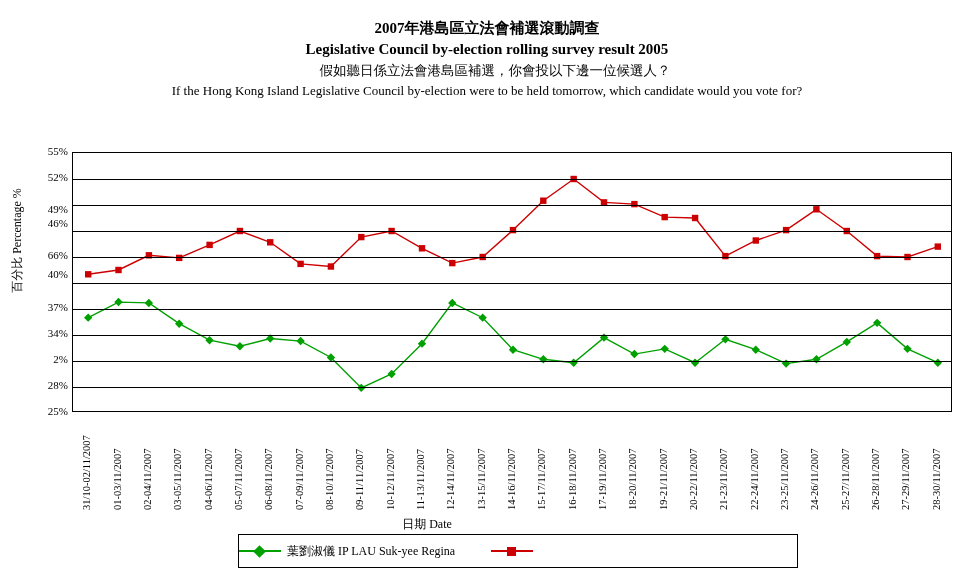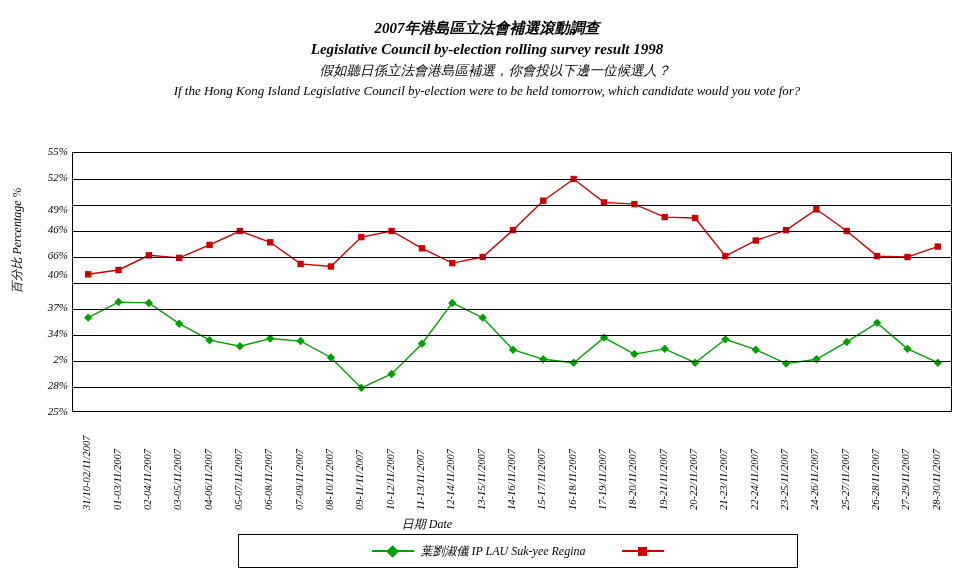--- a/index.html
+++ b/index.html
@@ -11,21 +11,20 @@
     width: 974px;
     height: 584px;
     font-family: "Liberation Serif", serif;
     color: #000000;
     overflow: hidden;
   }
   #root {
     position: relative;
     width: 974px;
     height: 584px;
-    font-style: italic;
   }
   .titles {
     position: absolute;
     top: 18px;
     left: 0;
     width: 974px;
     text-align: center;
   }
   .title-cn {
     font-size: 15px;
@@ -129,21 +128,20 @@
   #legend {
     position: absolute;
     left: 238px;
     top: 534px;
     width: 560px;
     height: 34px;
     border: 1px solid #000000;
     box-sizing: border-box;
     display: flex;
     align-items: center;
-    justify-content: center;
     gap: 36px;
     background: #ffffff;
   }
   .legend-entry {
     display: flex;
     align-items: center;
     gap: 6px;
     font-size: 12px;
   }
   .legend-sym {
@@ -170,34 +168,34 @@
     transform: rotate(45deg);
   }
 </style>
 </head>
 <body>
 
 <div id="root">
 
   <div class="titles">
     <div class="title-cn">2007年港島區立法會補選滾動調查</div>
-    <div class="title-en">Legislative Council by-election rolling survey result 1998</div>
+    <div class="title-en">Legislative Council by-election rolling survey result 2005</div>
     <div class="sub-cn">假如聽日係立法會港島區補選，你會投以下邊一位候選人？</div>
     <div class="sub-en">If the Hong Kong Island Legislative Council by-election were to be held tomorrow, which candidate would you vote for?</div>
   </div>
 
   <div id="ylabels">
       <div class="ytick-label" style="top: 253px;">25%</div>
       <div class="ytick-label" style="top: 227px;">28%</div>
       <div class="ytick-label" style="top: 201px;">2%</div>
       <div class="ytick-label" style="top: 175px;">34%</div>
       <div class="ytick-label" style="top: 149px;">37%</div>
       <div class="ytick-label" style="top: 116px;">40%</div>
       <div class="ytick-label" style="top: 97px;">66%</div>
-      <div class="ytick-label" style="top: 71px; text-align: center;">46%</div>
+      <div class="ytick-label" style="top: 65px; text-align: center;">46%</div>
       <div class="ytick-label" style="top: 51px;">49%</div>
       <div class="ytick-label" style="top: 19px;">52%</div>
       <div class="ytick-label" style="top: -7px;">55%</div>
     </div>
   <div id="yaxis-title">百分比 Percentage %</div>
 
   <div id="plot">
     <svg id="series-svg" viewBox="0 0 880 260" preserveAspectRatio="none">
         <polyline points="15.2,164.7 45.5,149.1 75.9,149.9 106.2,170.7 136.6,187.2 166.9,193.3 197.2,185.5 227.6,188.1 257.9,204.5 288.3,234.9 318.6,221.0 349.0,190.7 379.3,149.9 409.7,164.7 440.0,196.7 470.3,206.3 500.7,209.7 531.0,184.6 561.4,201.1 591.7,195.9 622.1,209.7 652.4,186.3 682.8,196.7 713.1,210.6 743.4,206.3 773.8,188.9 804.1,169.9 834.5,195.9 864.8,209.7" fill="none" stroke="#00a000" stroke-width="1.4"></polyline>
         <polygon points="15.172413793103448,160.4666666666667 19.372413793103448,164.66666666666669 15.172413793103448,168.86666666666667 10.972413793103449,164.66666666666669" fill="#00a000"></polygon>

